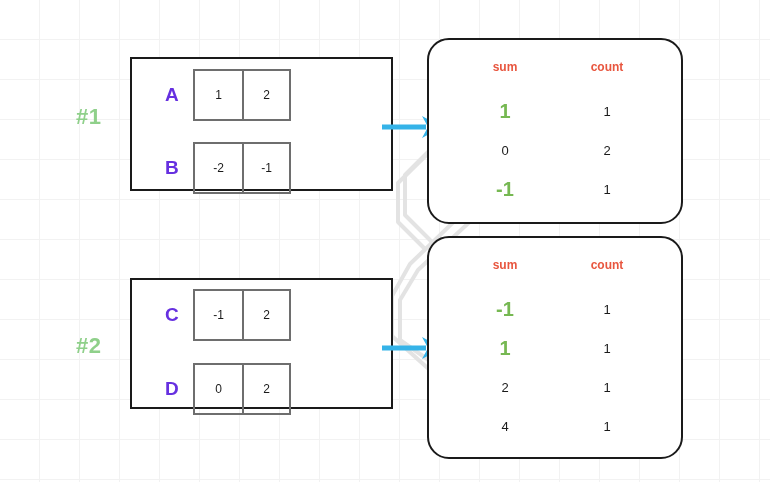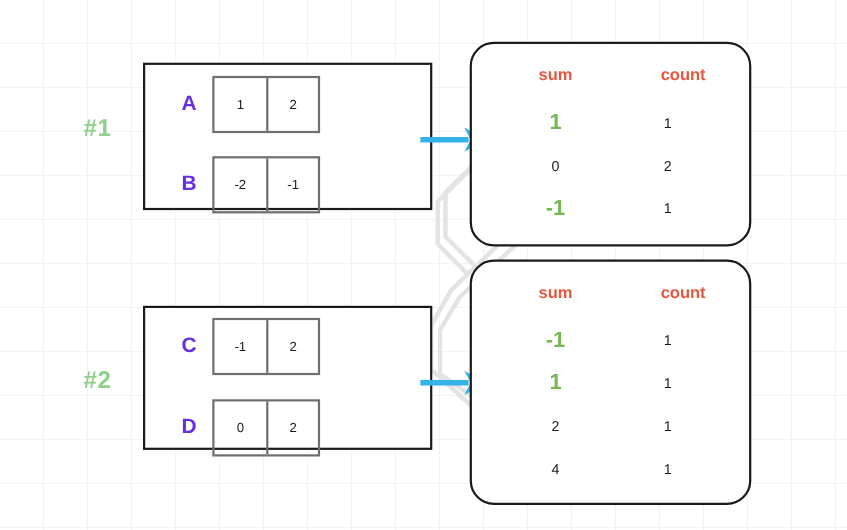--- a/index.html
+++ b/index.html
@@ -88,27 +88,27 @@
     border-radius: 22px;
     background: #ffffff;
     box-sizing: border-box;
   }
   #panel-1 { left: 427px; top: 38px;  width: 256px; height: 186px; }
   #panel-2 { left: 427px; top: 236px; width: 256px; height: 223px; }
 
   .agg-head {
     position: absolute;
     top: 20px;
-    font-size: 15px;
+    font-size: 12px;
     font-weight: bold;
     color: #e8563f;
     text-align: center;
   }
   .agg-head.sum   { left: 38px;  width: 76px; }
-  .agg-head.count { left: 154px; width: 76px; }
+  .agg-head.count { left: 140px; width: 76px; }
 
   .agg-col {
     position: absolute;
     top: 52px;
   }
   .agg-col.sum   { left: 38px;  width: 76px; }
   .agg-col.count { left: 140px; width: 76px; }
 
   .agg-cell {
     height: 39px;

